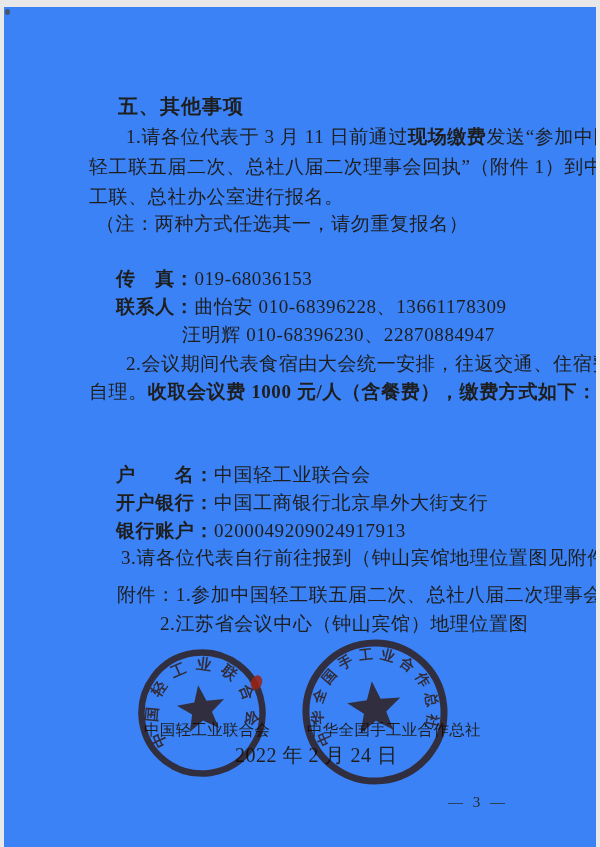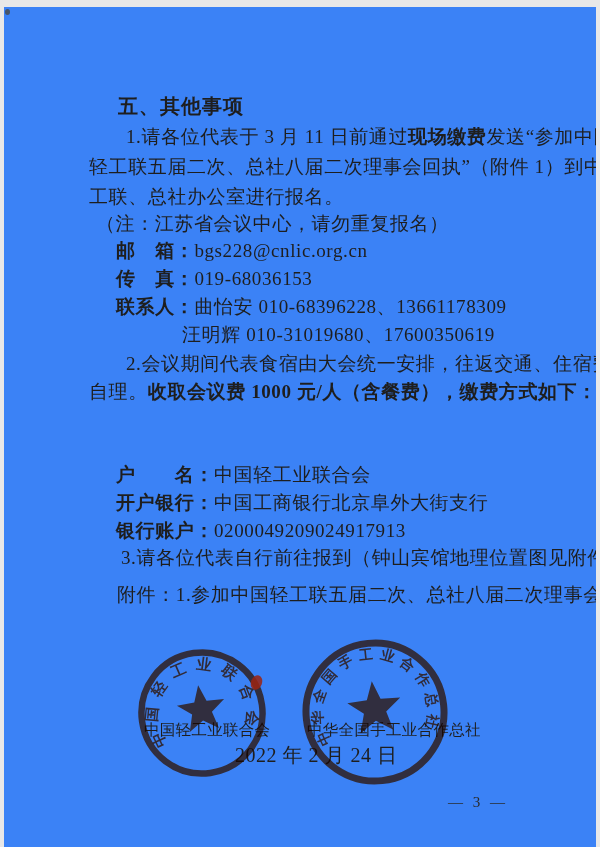--- a/index.html
+++ b/index.html
@@ -29,38 +29,38 @@
 <body>
 
 <div class="page">
 
   <div class="line heading" style="top:88px; left:114px;">五、其他事项</div>
 
   <div class="line" style="top:118px; left:122px;"><span>1.请各位代表于 3 月 11 日前通过</span><span class="b">现场缴费</span><span>发送“参加中国</span></div>
   <div class="line" style="top:148px; left:85px;">轻工联五届二次、总社八届二次理事会回执”（附件 1）到中国轻</div>
   <div class="line" style="top:178px; left:85px;">工联、总社办公室进行报名。</div>
 
-  <div class="line" style="top:205px; left:92px;">（注：江苏省会议中心，请勿重复报名）</div>
+  <div class="line" style="top:205px; left:92px;">（注：两种方式任选其一，请勿重复报名）</div>
 
-  <div class="line" style="top:232px; left:112px;"><span class="b">邮　箱：</span><span>bgs228@cnlic.org.cn</span></div>
   <div class="line" style="top:260px; left:112px;"><span class="b">传　真：</span><span>019-68036153</span></div>
   <div class="line" style="top:288px; left:112px;"><span class="b">联系人：</span><span>曲怡安 010-68396228、13661178309</span></div>
-  <div class="line" style="top:316px; left:178px;">汪明辉 010-31019680、17600350619</div>
+  <div class="line" style="top:316px; left:178px;">汪明辉 010-68396230、22870884947</div>
 
   <div class="line" style="top:345px; left:122px;">2.会议期间代表食宿由大会统一安排，往返交通、住宿费用</div>
   <div class="line" style="top:373px; left:85px;"><span>自理。</span><span class="b">收取会议费 1000 元/人（含餐费），缴费方式如下：</span></div>
 
 
   <div class="line" style="top:456px; left:112px;"><span class="b">户　　名：</span><span>中国轻工业联合会</span></div>
   <div class="line" style="top:484px; left:112px;"><span class="b">开户银行：</span><span>中国工商银行北京阜外大街支行</span></div>
   <div class="line" style="top:512px; left:112px;"><span class="b">银行账户：</span><span>0200049209024917913</span></div>
 
   <div class="line" style="top:539px; left:117px;">3.请各位代表自行前往报到（钟山宾馆地理位置图见附件 2）。</div>
 
   <div class="line" style="top:576px; left:113px;"><span>附件：</span><span>1.参加中国轻工联五届二次、总社八届二次理事会回执</span></div>
+  <div class="line" style="top:605px; left:156px;">2.江苏省会议中心（钟山宾馆）地理位置图</div>
 
   <div class="line sig" style="top:711px; left:140px;">中国轻工业联合会</div>
   <div class="line sig" style="top:711px; left:303px;">中华全国手工业合作总社</div>
   <div class="line date" style="top:737px; left:231px;">2022 年 2 月 24 日</div>
 
   <div class="line pagenum" style="top:784px; left:444px;">— 3 —</div>
 
   <div class="stamp" style="left:131px; top:639px; transform:rotate(-8deg);">
     <svg width="134" height="134" viewBox="0 0 134 134">
       <circle cx="67" cy="67" r="60.5" fill="none" stroke="#c9371a" stroke-width="6.5" opacity="0.92"></circle>

